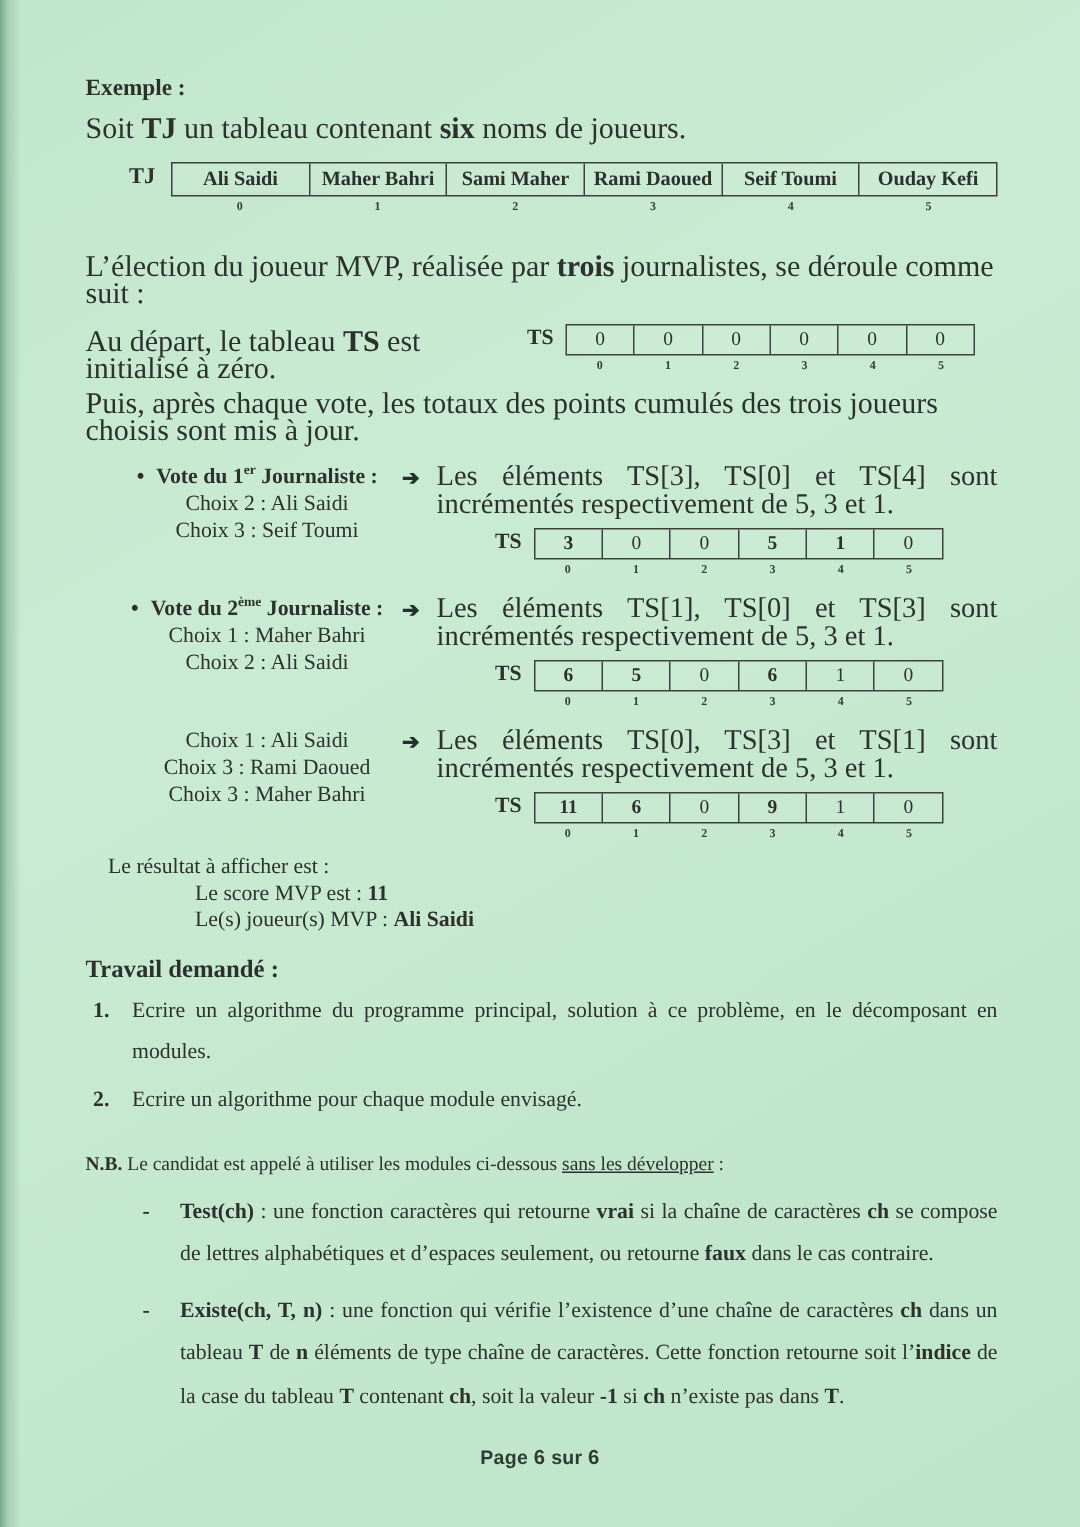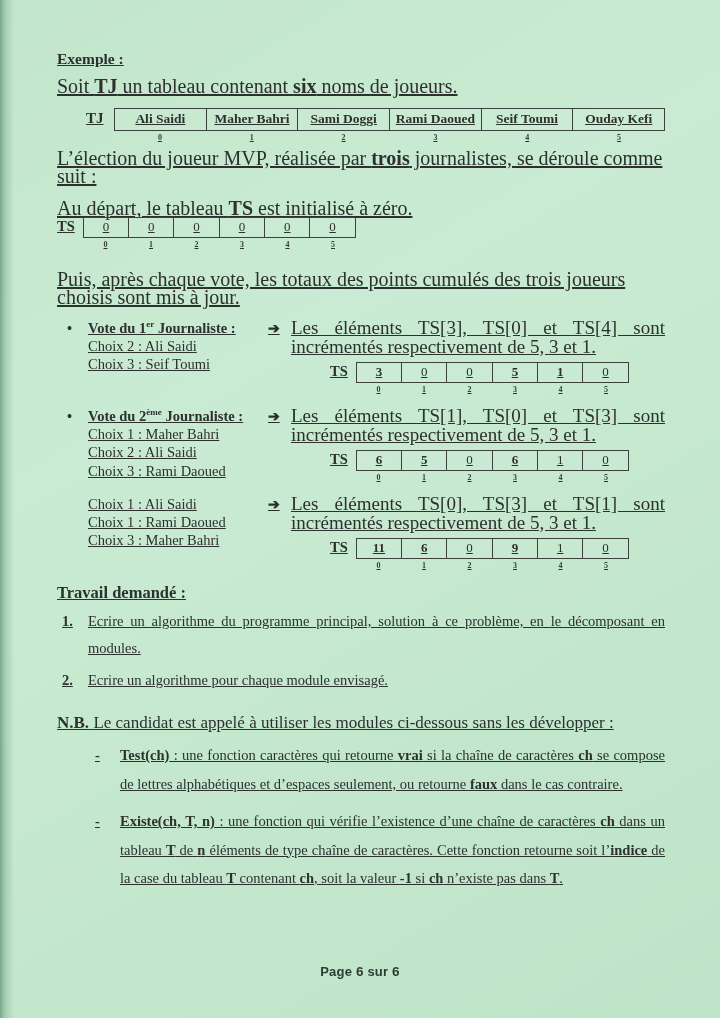--- a/index.html
+++ b/index.html
@@ -8,57 +8,57 @@
     position:relative;
     overflow:hidden;
     background:linear-gradient(150deg, #c2e6cb 0%, #c9ebd3 35%, #c3e7cd 70%, #bde4c8 100%);
     font-family:"Liberation Serif", serif;
     color:#2d312e;
   }
   .edge-left {
     position:absolute; left:0; top:0; bottom:0; width:14px;
     background:linear-gradient(to right, #7ba88c 0%, #a3cdb2 35%, rgba(195,231,205,0) 100%);
   }
-  .content { position:absolute; left:57px; top:50px; width:608px;text-decoration:underline; }
+  .content { position:absolute; left:57px; top:50px; width:608px; }
 
   .b { font-weight:bold; }
   .u { text-decoration:underline; }
   .sup { vertical-align:super; font-size:9px; line-height:0; }
 
   .line { font-size:20px; line-height:18px; }
   .h-exemple { font-weight:bold; font-size:15.5px; }
   .m-intro { margin-top:9px; }
-  .m-elect { margin-top:7px; }
-  .m-puis  { margin-top:21px; }
+  .m-elect { margin-top:27px; }
+  .m-puis  { margin-top:5px; }
 
   
   .tj-row { display:flex; align-items:flex-start; margin-top:13px; }
   .tj-label { width:57px; padding-left:29px; font-weight:bold; font-size:15px; padding-top:2px; }
   .tbl { flex:1; }
   .cells { display:flex; border:1.6px solid #3c413e; background:rgba(255,255,255,0.06); }
   .cell { flex:1; text-align:center; font-weight:bold; font-size:13.5px; padding:2px 0 3px;
           border-right:1.4px solid #3c413e; white-space:nowrap; overflow:hidden; }
   .cell:last-child { border-right:none; }
   .idxs { display:flex; }
   .idx { flex:1; text-align:center; font-size:8px; font-weight:bold; padding-top:2px; color:#383d3a; }
 
   
   .ts-row { display:flex; align-items:flex-start; }
   .ts-label { font-weight:bold; font-size:14.5px; margin-right:8px; padding-top:1px; }
   .ts-tbl { width:273px; }
   .ts-tbl .cell { font-size:13px; padding:1px 0 2px; font-weight:normal; }
   .ts-tbl .cell .b { font-weight:bold; }
 
-  .depart-row { display:flex; margin-top:11px;flex-direction:column; }
+  .depart-row { display:flex; margin-top:11px; }
   .depart-row .line { flex:1; padding-top:3px; }
   .depart-ts { margin-right:15px; }
 
   
   .vote { display:flex; margin-top:13px; }
-  .vote-left { width:211px; font-size:14.5px; line-height:18.2px; }
+  .vote-left { width:211px; font-size:14.5px; line-height:18.2px;text-align:center; }
   .vote-title { padding-left:10px; }
   .bullet { display:inline-block; width:21px; font-weight:bold; }
   .choice { padding-left:31px; }
   .vote-right { flex:1; }
   .desc-row { display:flex; }
   .arrow { width:23px; font-size:14px; font-weight:bold; color:#23312a; padding-top:1px; }
   .desc { flex:1; text-align:justify; font-size:19px; line-height:18.5px; }
   .vote-ts { margin-left:62px; margin-top:6px; }
 
   
@@ -66,21 +66,21 @@
   .res1 { padding-left:15px; }
   .res2, .res3 { padding-left:73px; }
 
   
   .travail-h { margin-top:13px; font-weight:bold; font-size:16.5px; }
   .titem { display:flex; margin-top:5px; font-size:14.5px; line-height:27px; }
   .titem .num { width:31px; padding-left:5px; font-weight:bold; }
   .titem .txt { flex:1; text-align:justify; }
 
   
-  .nb { margin-top:19px; font-size:17px; line-height:19px; }
+  .nb { margin-top:19px; font-size:13px; line-height:19px; }
   .module { display:flex; margin-top:9px; padding-left:38px; font-size:14.5px; line-height:28.5px; }
   .module .dash { width:25px; font-weight:bold; }
   .module .txt { flex:1; text-align:justify; }
 
   
   .footer {
     position:absolute; top:964px; left:0; width:720px; text-align:center;
     font-family:"Liberation Sans", sans-serif; font-size:13px; font-weight:600;
     color:#2c3c32; letter-spacing:0.2px;
   }
@@ -96,21 +96,21 @@
   <div class="h-exemple">Exemple :</div>
 
   <div class="line m-intro"><span>Soit </span><span class="b">TJ</span><span> un tableau contenant </span><span class="b">six</span><span> noms de joueurs.</span></div>
 
   <div class="tj-row">
     <div class="tj-label">TJ</div>
     <div class="tbl">
       <div class="cells">
         <div class="cell">Ali Saidi</div>
         <div class="cell">Maher Bahri</div>
-        <div class="cell">Sami Doggi</div>
+        <div class="cell">Sami Maher</div>
         <div class="cell">Rami Daoued</div>
         <div class="cell">Seif Toumi</div>
         <div class="cell">Ouday Kefi</div>
       </div>
       <div class="idxs">
         <div class="idx">0</div>
         <div class="idx">1</div>
         <div class="idx">2</div>
         <div class="idx">3</div>
         <div class="idx">4</div>
@@ -181,21 +181,20 @@
         </div>
       </div>
     </div>
   </div>
 
   <div class="vote">
     <div class="vote-left">
       <div class="vote-title"><span class="bullet">•</span><span><span class="b">Vote du 2</span><span class="b sup">ème</span><span class="b"> Journaliste :</span></span></div>
       <div class="choice">Choix 1 : Maher Bahri</div>
       <div class="choice">Choix 2 : Ali Saidi</div>
-      <div class="choice">Choix 3 : Rami Daoued</div>
     </div>
     <div class="vote-right">
       <div class="desc-row">
         <div class="arrow">➔</div>
         <div class="desc"><span>Les éléments TS[1], TS[0] et TS[3] sont incrémentés respectivement de 5, 3 et 1.</span></div>
       </div>
       <div class="ts-row vote-ts">
         <div class="ts-label">TS</div>
         <div class="ts-tbl">
           <div class="cells">
@@ -215,21 +214,21 @@
             <div class="idx">5</div>
           </div>
         </div>
       </div>
     </div>
   </div>
 
   <div class="vote">
     <div class="vote-left">
       <div class="choice">Choix 1 : Ali Saidi</div>
-      <div class="choice">Choix 1 : Rami Daoued</div>
+      <div class="choice">Choix 3 : Rami Daoued</div>
       <div class="choice">Choix 3 : Maher Bahri</div>
     </div>
     <div class="vote-right">
       <div class="desc-row">
         <div class="arrow">➔</div>
         <div class="desc"><span>Les éléments TS[0], TS[3] et TS[1] sont incrémentés respectivement de 5, 3 et 1.</span></div>
       </div>
       <div class="ts-row vote-ts">
         <div class="ts-label">TS</div>
         <div class="ts-tbl">
@@ -247,20 +246,25 @@
             <div class="idx">2</div>
             <div class="idx">3</div>
             <div class="idx">4</div>
             <div class="idx">5</div>
           </div>
         </div>
       </div>
     </div>
   </div>
 
+  <div class="resultat">
+    <div class="res1"><span>Le résultat à afficher est :</span></div>
+    <div class="res2"><span>Le score MVP est : </span><span class="b">11</span></div>
+    <div class="res3"><span>Le(s)  joueur(s) MVP : </span><span class="b">Ali Saidi</span></div>
+  </div>
 
   <div class="travail-h">Travail demandé :</div>
 
   <div class="titem">
     <div class="num">1.</div>
     <div class="txt"><span>Ecrire un algorithme du programme principal, solution à ce problème, en le  décomposant en modules.</span></div>
   </div>
   <div class="titem">
     <div class="num">2.</div>
     <div class="txt"><span>Ecrire un algorithme pour chaque module envisagé.</span></div>

